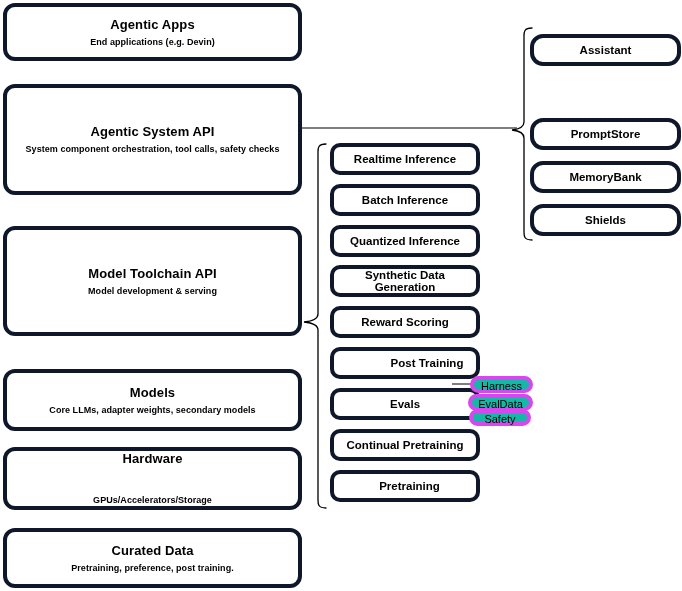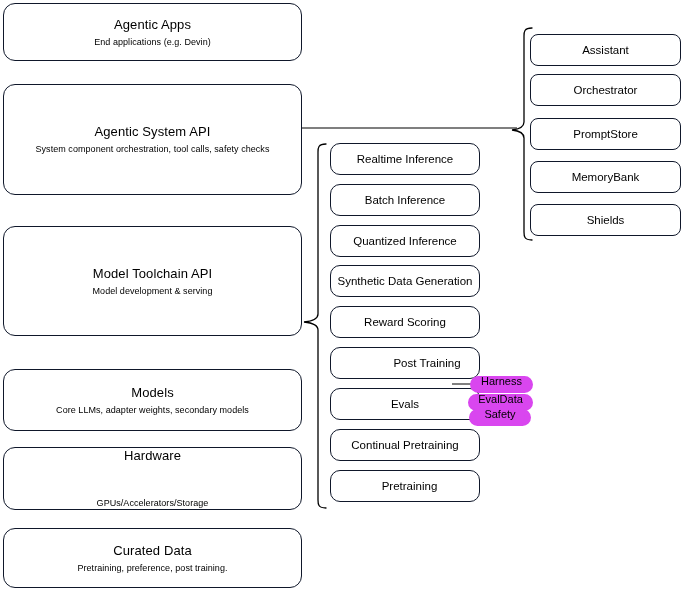--- a/index.html
+++ b/index.html
@@ -17,27 +17,28 @@
   }
   #canvas {
     position: absolute;
     left: 0; top: 0;
     width: 682px;
     height: 591px;
   }
   .box {
     position: absolute;
     box-sizing: border-box;
-    border: 1px solid #0f172a;
+    border: 4px solid #0f172a;
     background: #ffffff;
     display: flex;
     flex-direction: column;
     align-items: center;
     justify-content: center;
     text-align: center;
+    font-weight: bold;
   }
   
   .layer {
     border-radius: 12px;
     left: 3px;
     width: 299px;
   }
   .layer .title {
     font-size: 13px;
     line-height: 16px;
@@ -52,36 +53,36 @@
   
   .mid {
     border-radius: 10px;
     left: 330px;
     width: 150px;
     height: 32px;
     font-size: 11.5px;
   }
   
   .right {
-    border-radius: 8px;
+    border-radius: 13px;
     left: 530px;
     width: 151px;
     height: 32px;
     font-size: 11.5px;
   }
   
   .pill {
     position: absolute;
     box-sizing: border-box;
-    border: 6px solid #d946ef;
-    background: #d946ef;
+    border: 4px solid #d946ef;
+    background: #14b8a6;
     border-radius: 11px;
     height: 17px;
     display: flex;
-    align-items: flex-end;
+    align-items: flex-start;
     justify-content: center;
     font-size: 11px;
     z-index: 5;
   }
   svg.lines {
     position: absolute;
     left: 0; top: 0;
     width: 682px;
     height: 591px;
     pointer-events: none;
@@ -174,23 +175,20 @@
   <div class="pill" style="left:468px;top:394px;width:65px;">
     <span>EvalData</span>
   </div>
   <div class="pill" style="left:469px;top:409px;width:62px;">
     <span>Safety</span>
   </div>
 
   <div class="box right" style="top:34px;">
     <span>Assistant</span>
   </div>
-  <div class="box right" style="top:74px;">
-    <span>Orchestrator</span>
-  </div>
   <div class="box right" style="top:118px;">
     <span>PromptStore</span>
   </div>
   <div class="box right" style="top:161px;">
     <span>MemoryBank</span>
   </div>
   <div class="box right" style="top:204px;text-align:center;">
     <span>Shields</span>
   </div>
 

